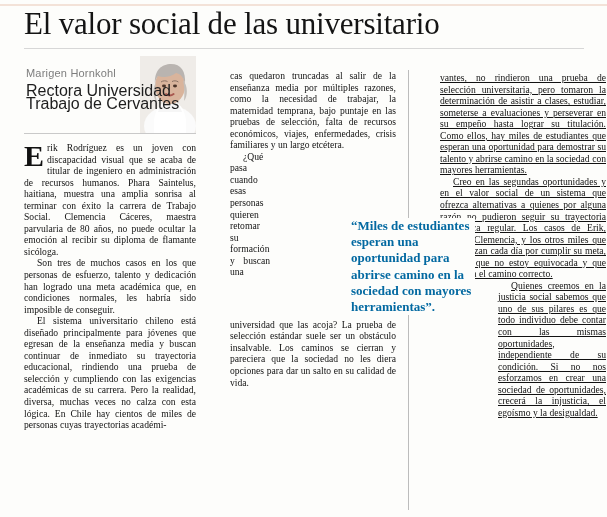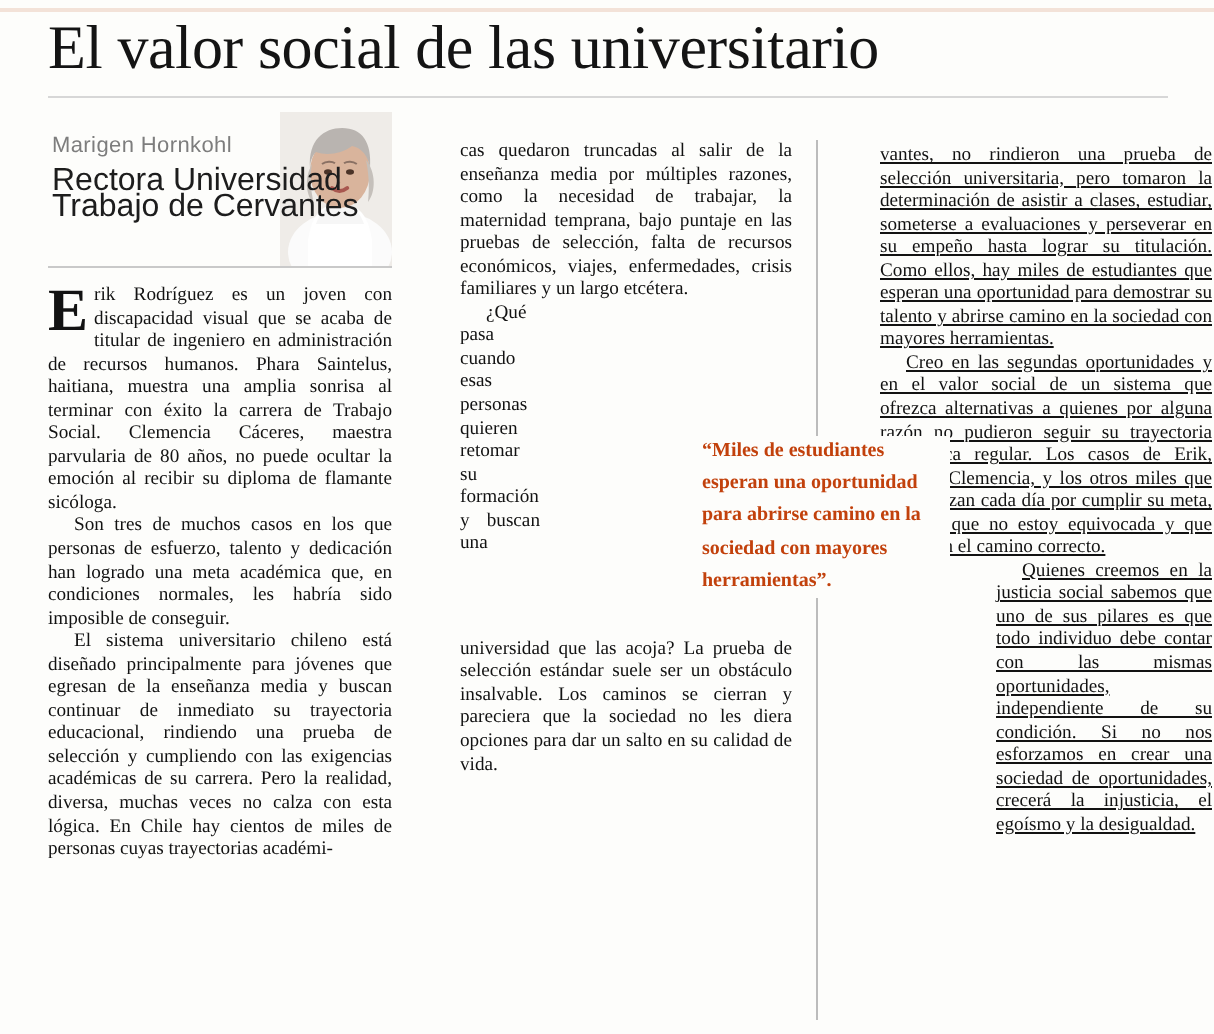--- a/index.html
+++ b/index.html
@@ -133,23 +133,23 @@
   }
 
   
   .pullquote {
     position: absolute;
     left: 351px;
     top: 218px;
     width: 124px;
     font-family: "Liberation Serif", serif;
     font-weight: 700;
-    font-size: 10px;
+    font-size: 13px;
     line-height: 16.2px;
-    color: #c2410c;
+    color: #0369a1;
     background: #fdfdfb;
     z-index: 5;
   }
   
   .shim-right {
     float: right;
     width: 126px;
     height: 168px;
     shape-outside: content-box;
   }

